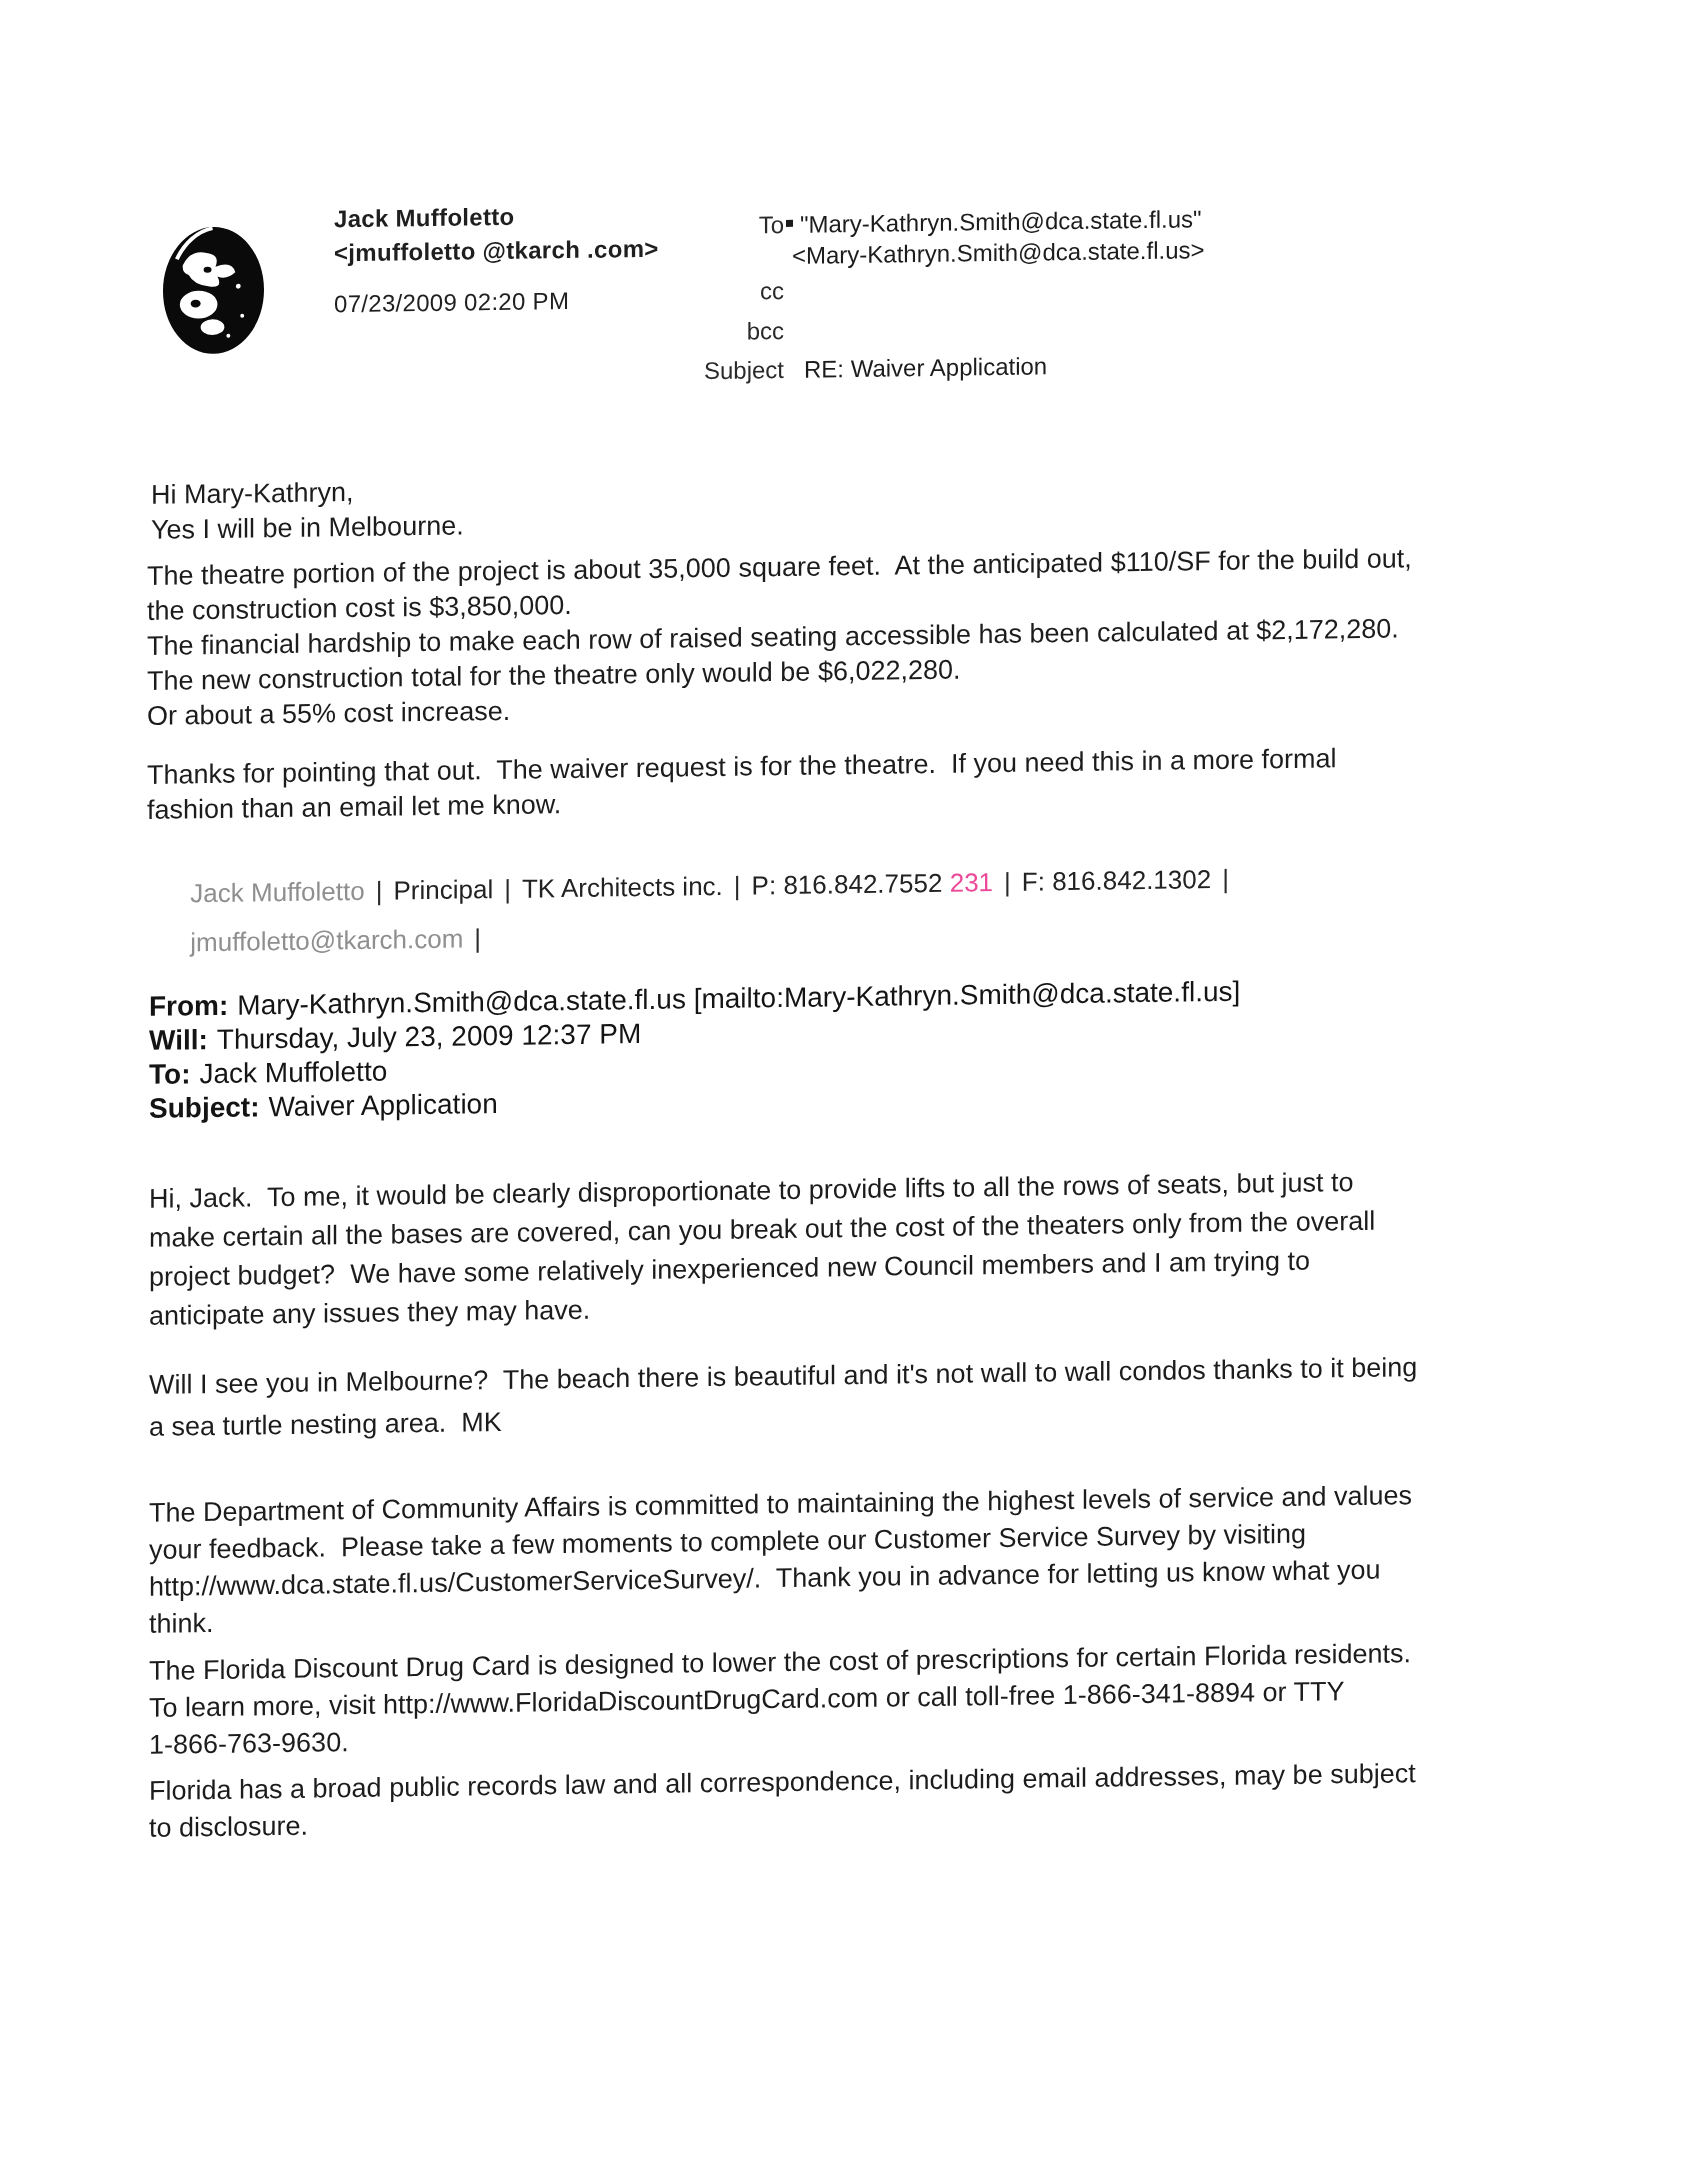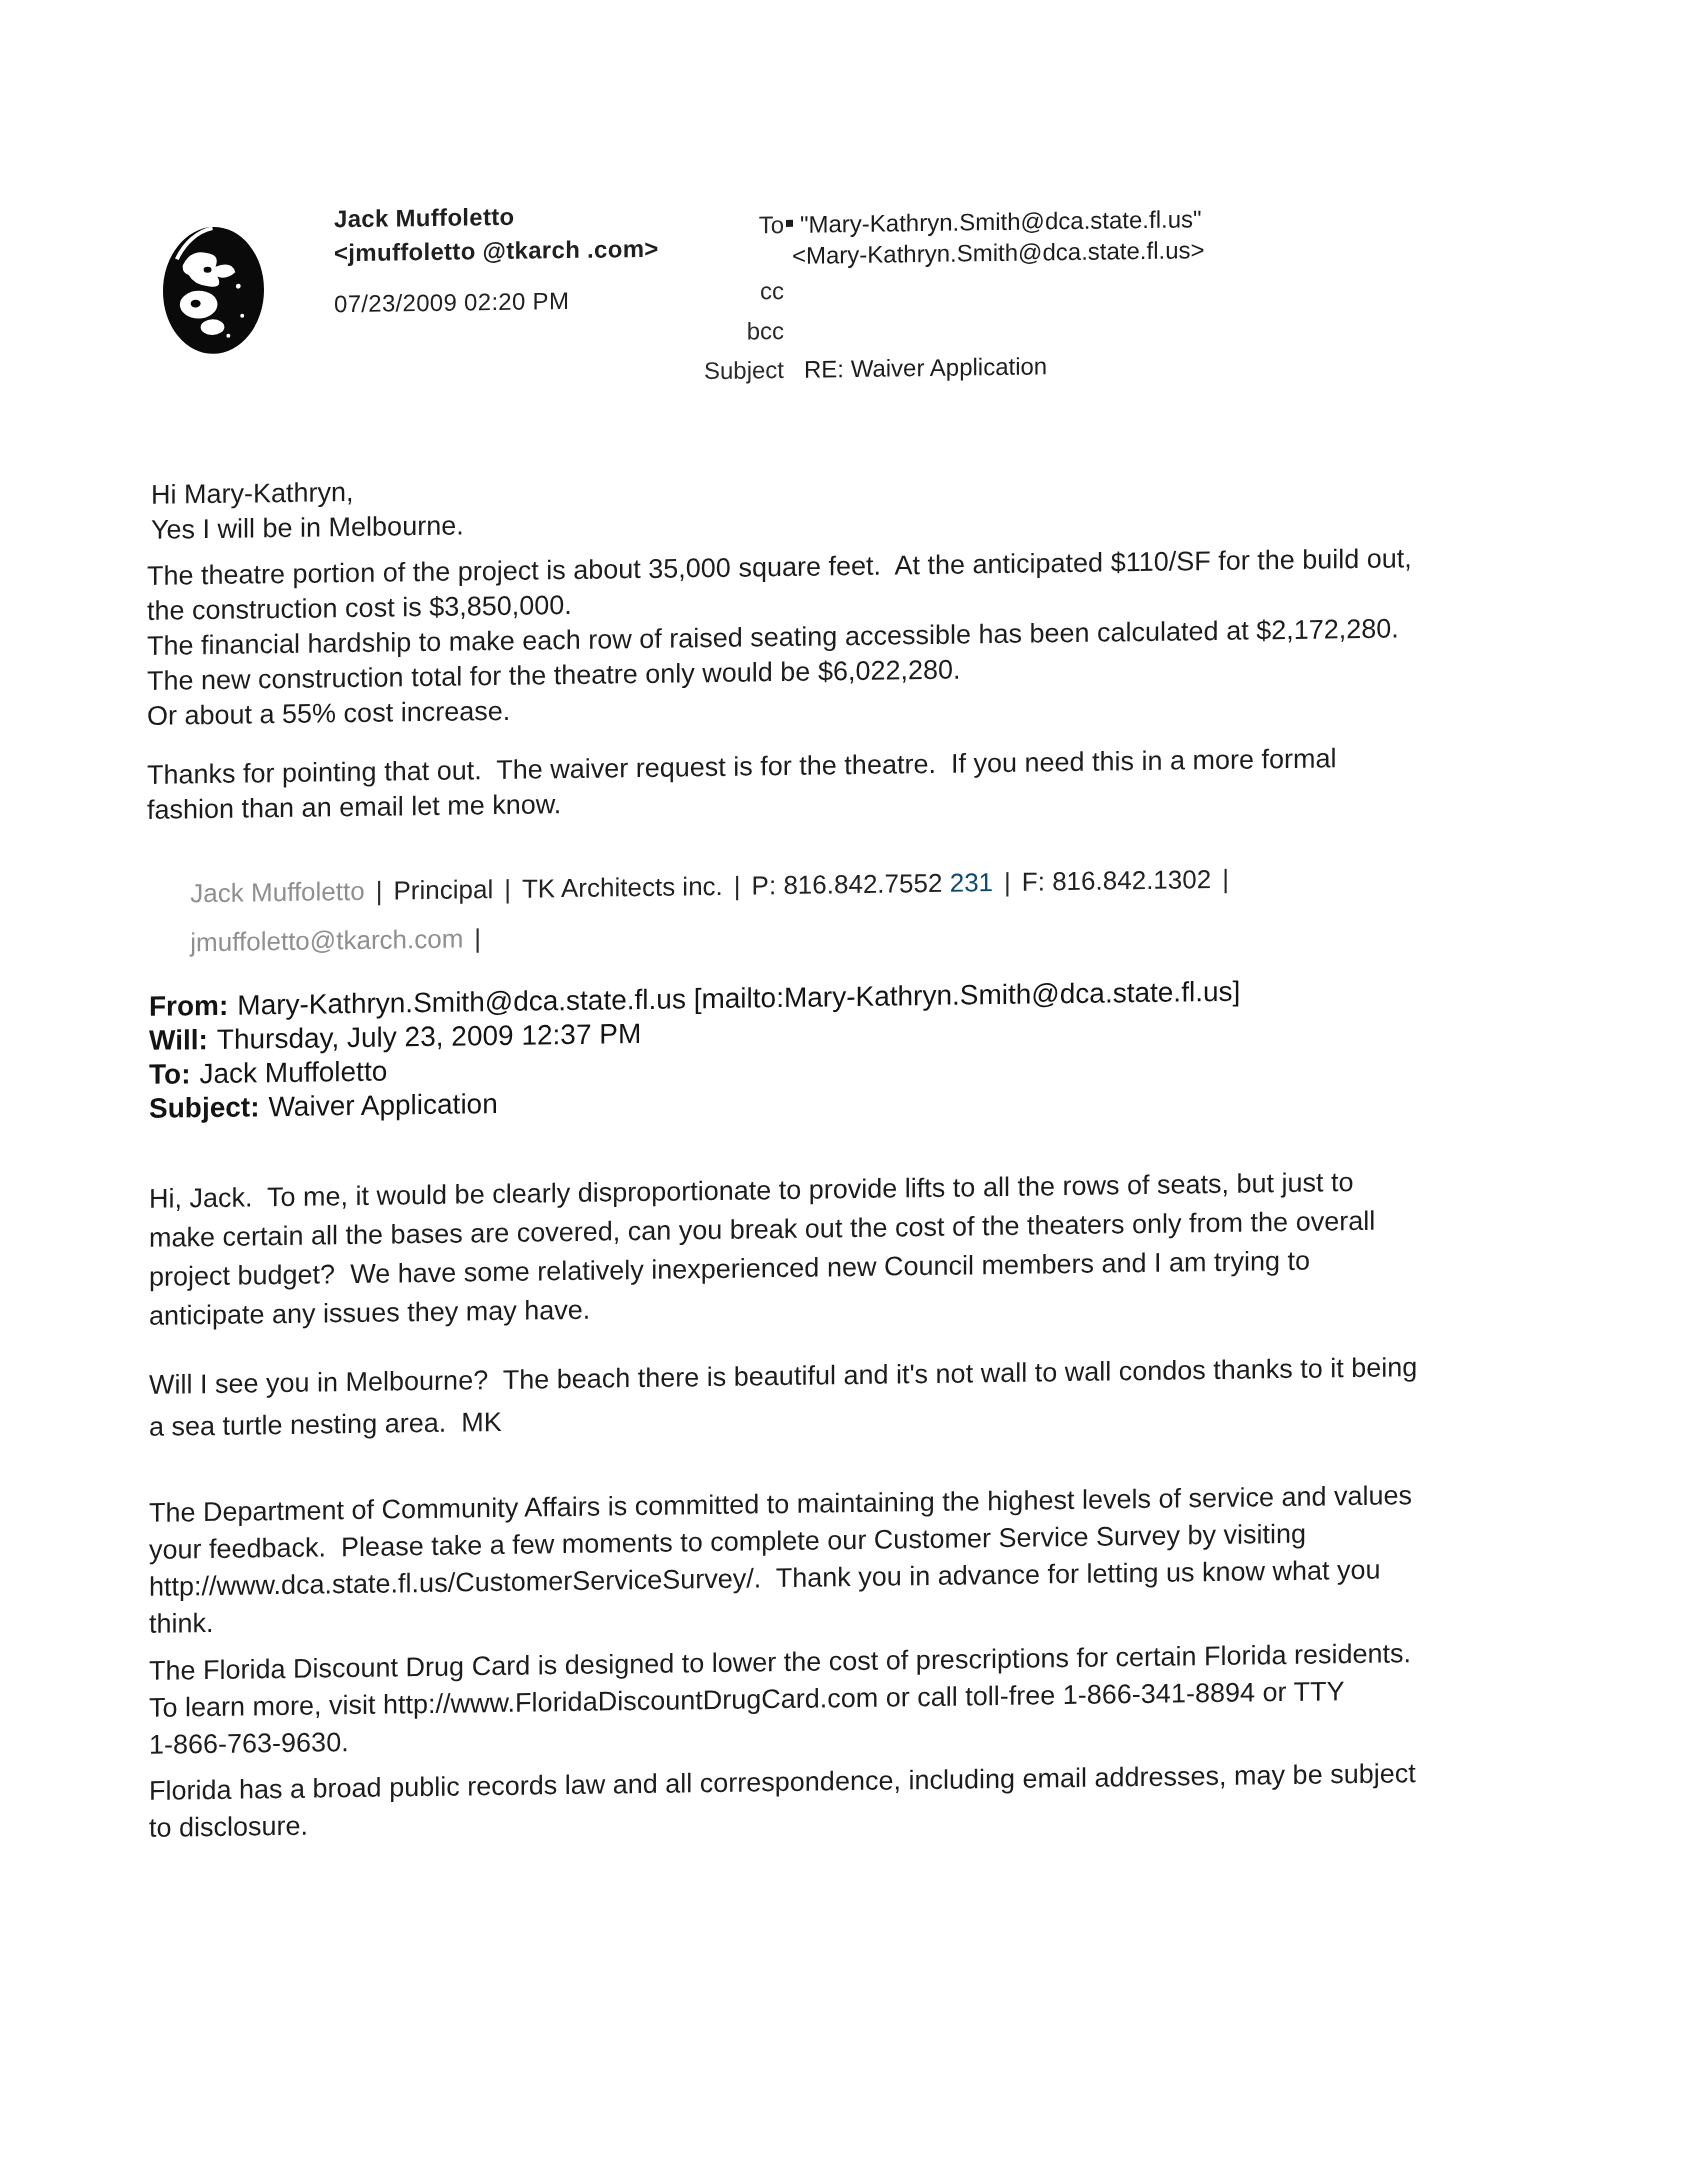--- a/index.html
+++ b/index.html
@@ -21,21 +21,21 @@
   .hlabel   { position:absolute; width:109px; text-align:right; font-size:24px; color:#2a2a2a; }
   .hvalue   { position:absolute; font-size:24px; color:#1c1c1c; white-space:pre; }
   .body-txt { font-size:27px; color:#1c1c1c; }
   .lh35 .line { line-height:35px; }
   .lh37 .line { line-height:37px; }
   .lh39 .line { line-height:39px; }
   .lh42 .line { line-height:42px; }
   .sig { font-size:26px; color:#222222; white-space:pre; }
   .sig .sep { color:#2a2a2a; margin:0 11px; }
   .sig-gray  { color:#8f8f8f; }
-  .sig-light { color:#0c4a6e; }
+  .sig-light { color:#ec4899; }
   .from-block { font-size:28px; color:#141414; }
   .from-block .line { line-height:34px; }
   .from-block b { font-weight:700; margin-right:9px; }
   .sq-bullet {
     display:inline-block; width:7px; height:7px; background:#1b1b1b;
     margin-right:7px; vertical-align:6px;
   }
 </style>
 </head>
 <body>

